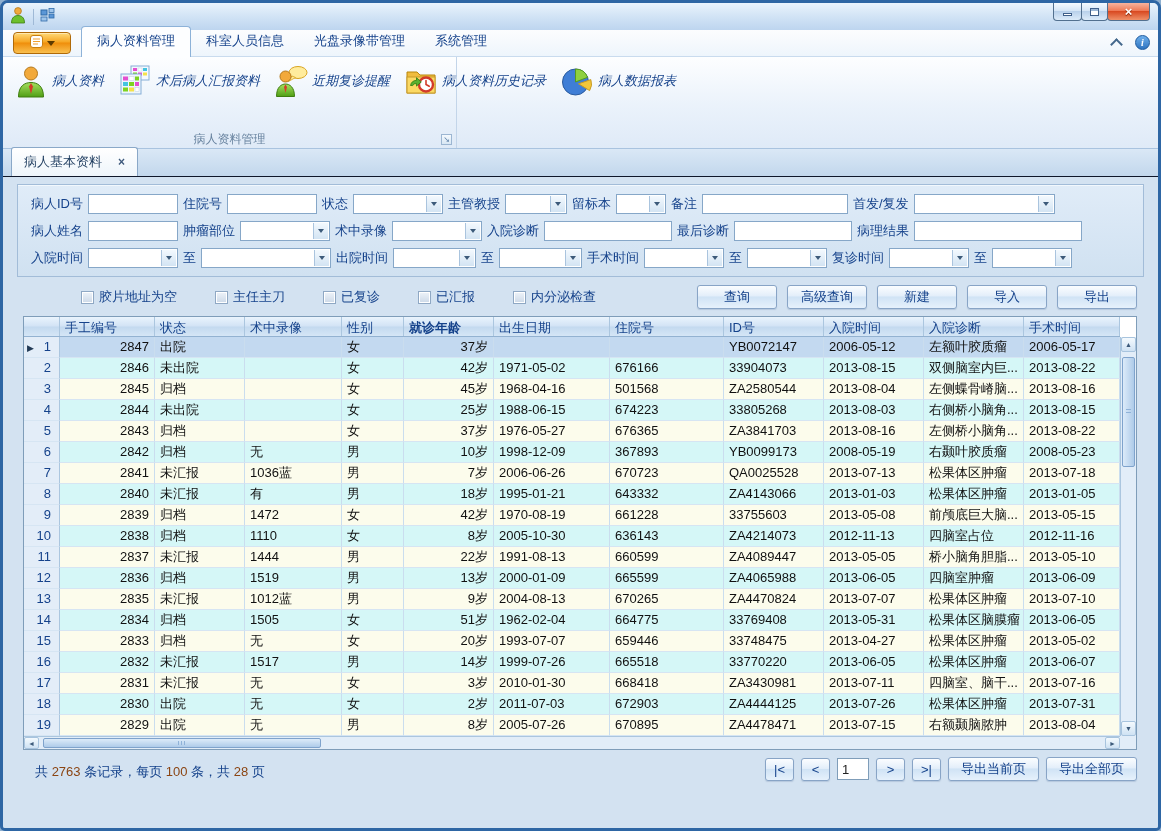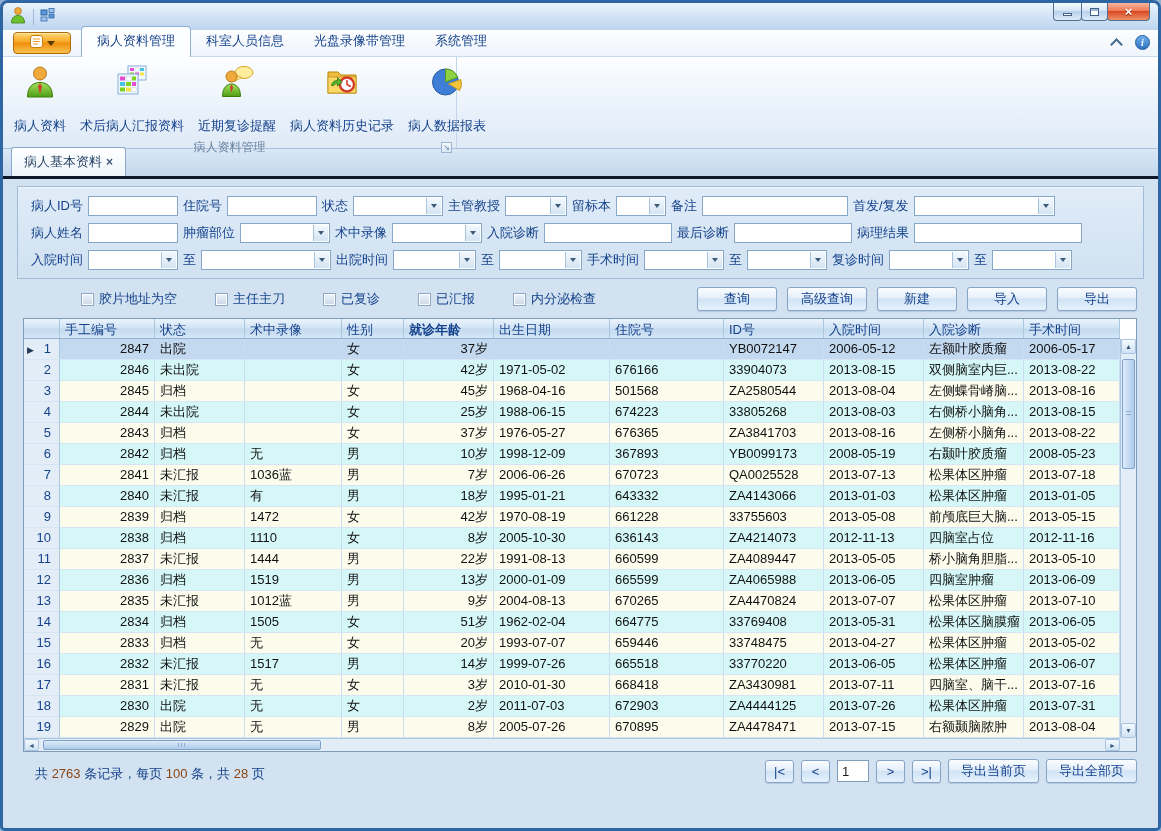--- a/index.html
+++ b/index.html
@@ -32,31 +32,31 @@
   .menu-caret{width:0;height:0;border-left:4px solid transparent;border-right:4px solid transparent;border-top:5px solid #5d3a00;}
   .rtab{padding:5px 15px 6px;font-size:13px;color:#15428b;white-space:nowrap;}
   .rtab.active{background:#fdfeff;border:1px solid #8db2d8;border-bottom:none;border-radius:4px 4px 0 0;position:relative;top:1px;padding-bottom:7px;}
   .tabstrip-right{margin-left:auto;display:flex;align-items:center;gap:14px;padding-bottom:6px;}
   .chev-up{width:9px;height:9px;border-left:2px solid #44688c;border-top:2px solid #44688c;transform:rotate(45deg);margin-top:4px;}
   .info-circle{width:15px;height:15px;border-radius:50%;background:linear-gradient(#6fb0ec,#2f74c0);border:1px solid #1d5a9e;color:#fff;font-size:10px;font-weight:bold;display:flex;align-items:center;justify-content:center;font-family:"Liberation Serif",serif;font-style:italic;}
   
   .ribbon{height:92px;flex:0 0 92px;background:linear-gradient(#fdfeff,#eaf2fb 55%,#dfeaf7);border-bottom:1px solid #a9c3df;display:flex;}
   .ribbon-group{width:454px;border-right:1px solid #c3d5e9;display:flex;flex-direction:column;}
   .rb-buttons{flex:1;display:flex;align-items:flex-start;padding:3px 2px 0 4px;}
-  .rb-btn{display:flex;flex-direction:column;align-items:center;gap:19px;padding:4px 7px;border-radius:3px;}
+  .rb-btn{display:flex;flex-direction:row;align-items:center;gap:4px;padding:4px 7px;border-radius:3px;font-style:italic;}
   .rb-icon{width:34px;height:34px;display:block;}
   .rb-lbl{font-size:13px;color:#15428b;white-space:nowrap;}
   .group-caption{height:17px;position:relative;text-align:center;font-size:12px;color:#68839f;}
   .launcher{position:absolute;right:4px;bottom:3px;width:11px;height:11px;border:1px solid #9cb6d2;background:linear-gradient(#f4f9fd,#d8e7f4);color:#5a7ema;color:#5a7ea6;font-size:8px;line-height:9px;text-align:center;}
   
   .doc-tabstrip{height:27px;flex:0 0 27px;background:linear-gradient(#dae8f6,#c2d7ec);display:flex;align-items:flex-end;padding:0 0 0 8px;}
-  .doc-tab{background:linear-gradient(#ffffff,#eef5fb);border:1px solid #8aa8c8;border-bottom:none;border-radius:3px 3px 0 0;padding:5px 12px 5px 12px;font-size:13px;color:#1e3c5f;display:flex;align-items:center;gap:4px;}
+  .doc-tab{background:linear-gradient(#ffffff,#eef5fb);border:1px solid #8aa8c8;border-bottom:none;border-radius:3px 3px 0 0;padding:5px 12px 5px 12px;font-size:13px;color:#1e3c5f;display:flex;align-items:center;gap:16px;}
   .tab-close{color:#3f5a7d;font-weight:bold;font-size:12px;line-height:1;}
   
-  .page{flex:1;background:#d3e2f1;border-top:3px solid #0f172a;padding:7px 14px 0;overflow:hidden;display:flex;flex-direction:column;}
+  .page{flex:1;background:#d3e2f1;border-top:1px solid #0f172a;padding:7px 14px 0;overflow:hidden;display:flex;flex-direction:column;}
   .filter-panel{border:1px solid #a2bcd8;background:linear-gradient(#e0ecf8,#d0e1f1);box-shadow:inset 0 1px 0 #f2f8fd;padding:5px 8px;}
   .f-row{display:flex;align-items:center;height:27px;}
   .f-label{font-size:13px;color:#15428b;padding:0 5px;white-space:nowrap;}
   .f-input{height:20px;background:#fff;border:1px solid #86a7c8;min-width:36px;flex-shrink:1;font:13px "Liberation Sans","DejaVu Sans",sans-serif;padding:0 3px;color:#222;}
   .f-combo{height:20px;background:#fff;border:1px solid #86a7c8;position:relative;flex-shrink:1;}
   .c-arrow{position:absolute;right:1px;top:1px;bottom:1px;width:15px;background:linear-gradient(#f3f9fe,#d3e4f3);border-left:1px solid #aac4de;display:flex;align-items:center;justify-content:center;}
   .c-arrow::after{content:"";width:0;height:0;border-left:3.5px solid transparent;border-right:3.5px solid transparent;border-top:4px solid #3c5a7a;}
   
   .toolbar-row{display:flex;align-items:center;margin:8px 7px 7px 0;}
   .cb-wrap{display:flex;align-items:center;margin-left:64px;}

